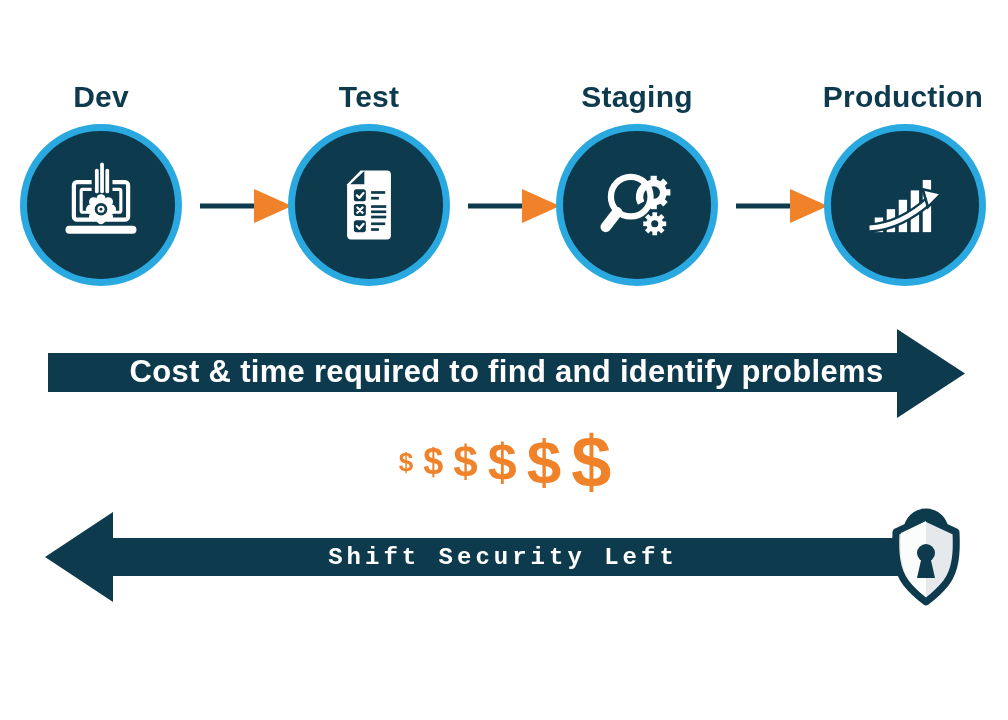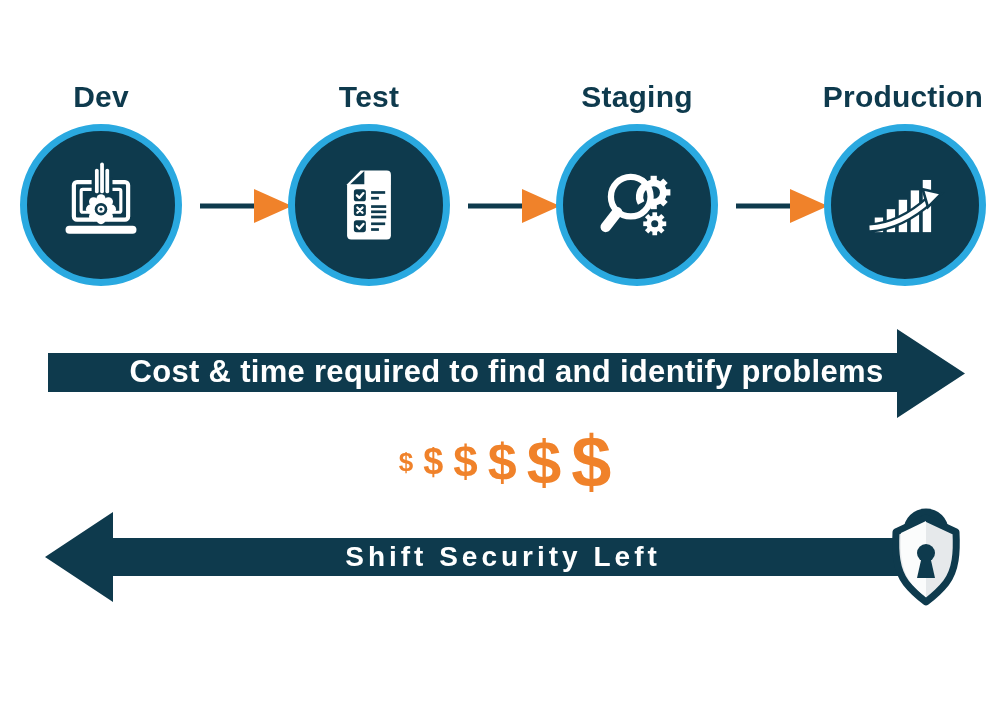--- a/index.html
+++ b/index.html
@@ -19,21 +19,21 @@
   }
   .stage-circle svg{display:block;}
   .connector{position:absolute;top:187px;}
   
   .big-arrow{position:absolute;}
   .arrow-label{
     position:absolute;height:40px;display:flex;align-items:center;justify-content:center;
     color:#ffffff;font-weight:bold;white-space:nowrap;
   }
   .cost-label{left:48px;top:352px;width:917px;font-size:31px;letter-spacing:.3px;}
-  .shift-label{left:113px;top:537px;width:780px;font-size:28px;letter-spacing:4px;}
+  .shift-label{left:113px;top:537px;width:780px;font-size:24px;letter-spacing:4px;font-family:Liberation Mono, monospace;}
   
   .dollar-row{
     position:absolute;left:300px;top:420px;width:410px;height:84px;
     display:flex;align-items:center;justify-content:center;gap:10px;
     color:#f0822a;font-weight:bold;
   }
   .dollar-row span{line-height:1;}
   .d1{font-size:26px;} .d2{font-size:36px;} .d3{font-size:44px;}
   .d4{font-size:52px;} .d5{font-size:62px;} .d6{font-size:72px;}
   .shield{position:absolute;left:884px;top:490px;}

